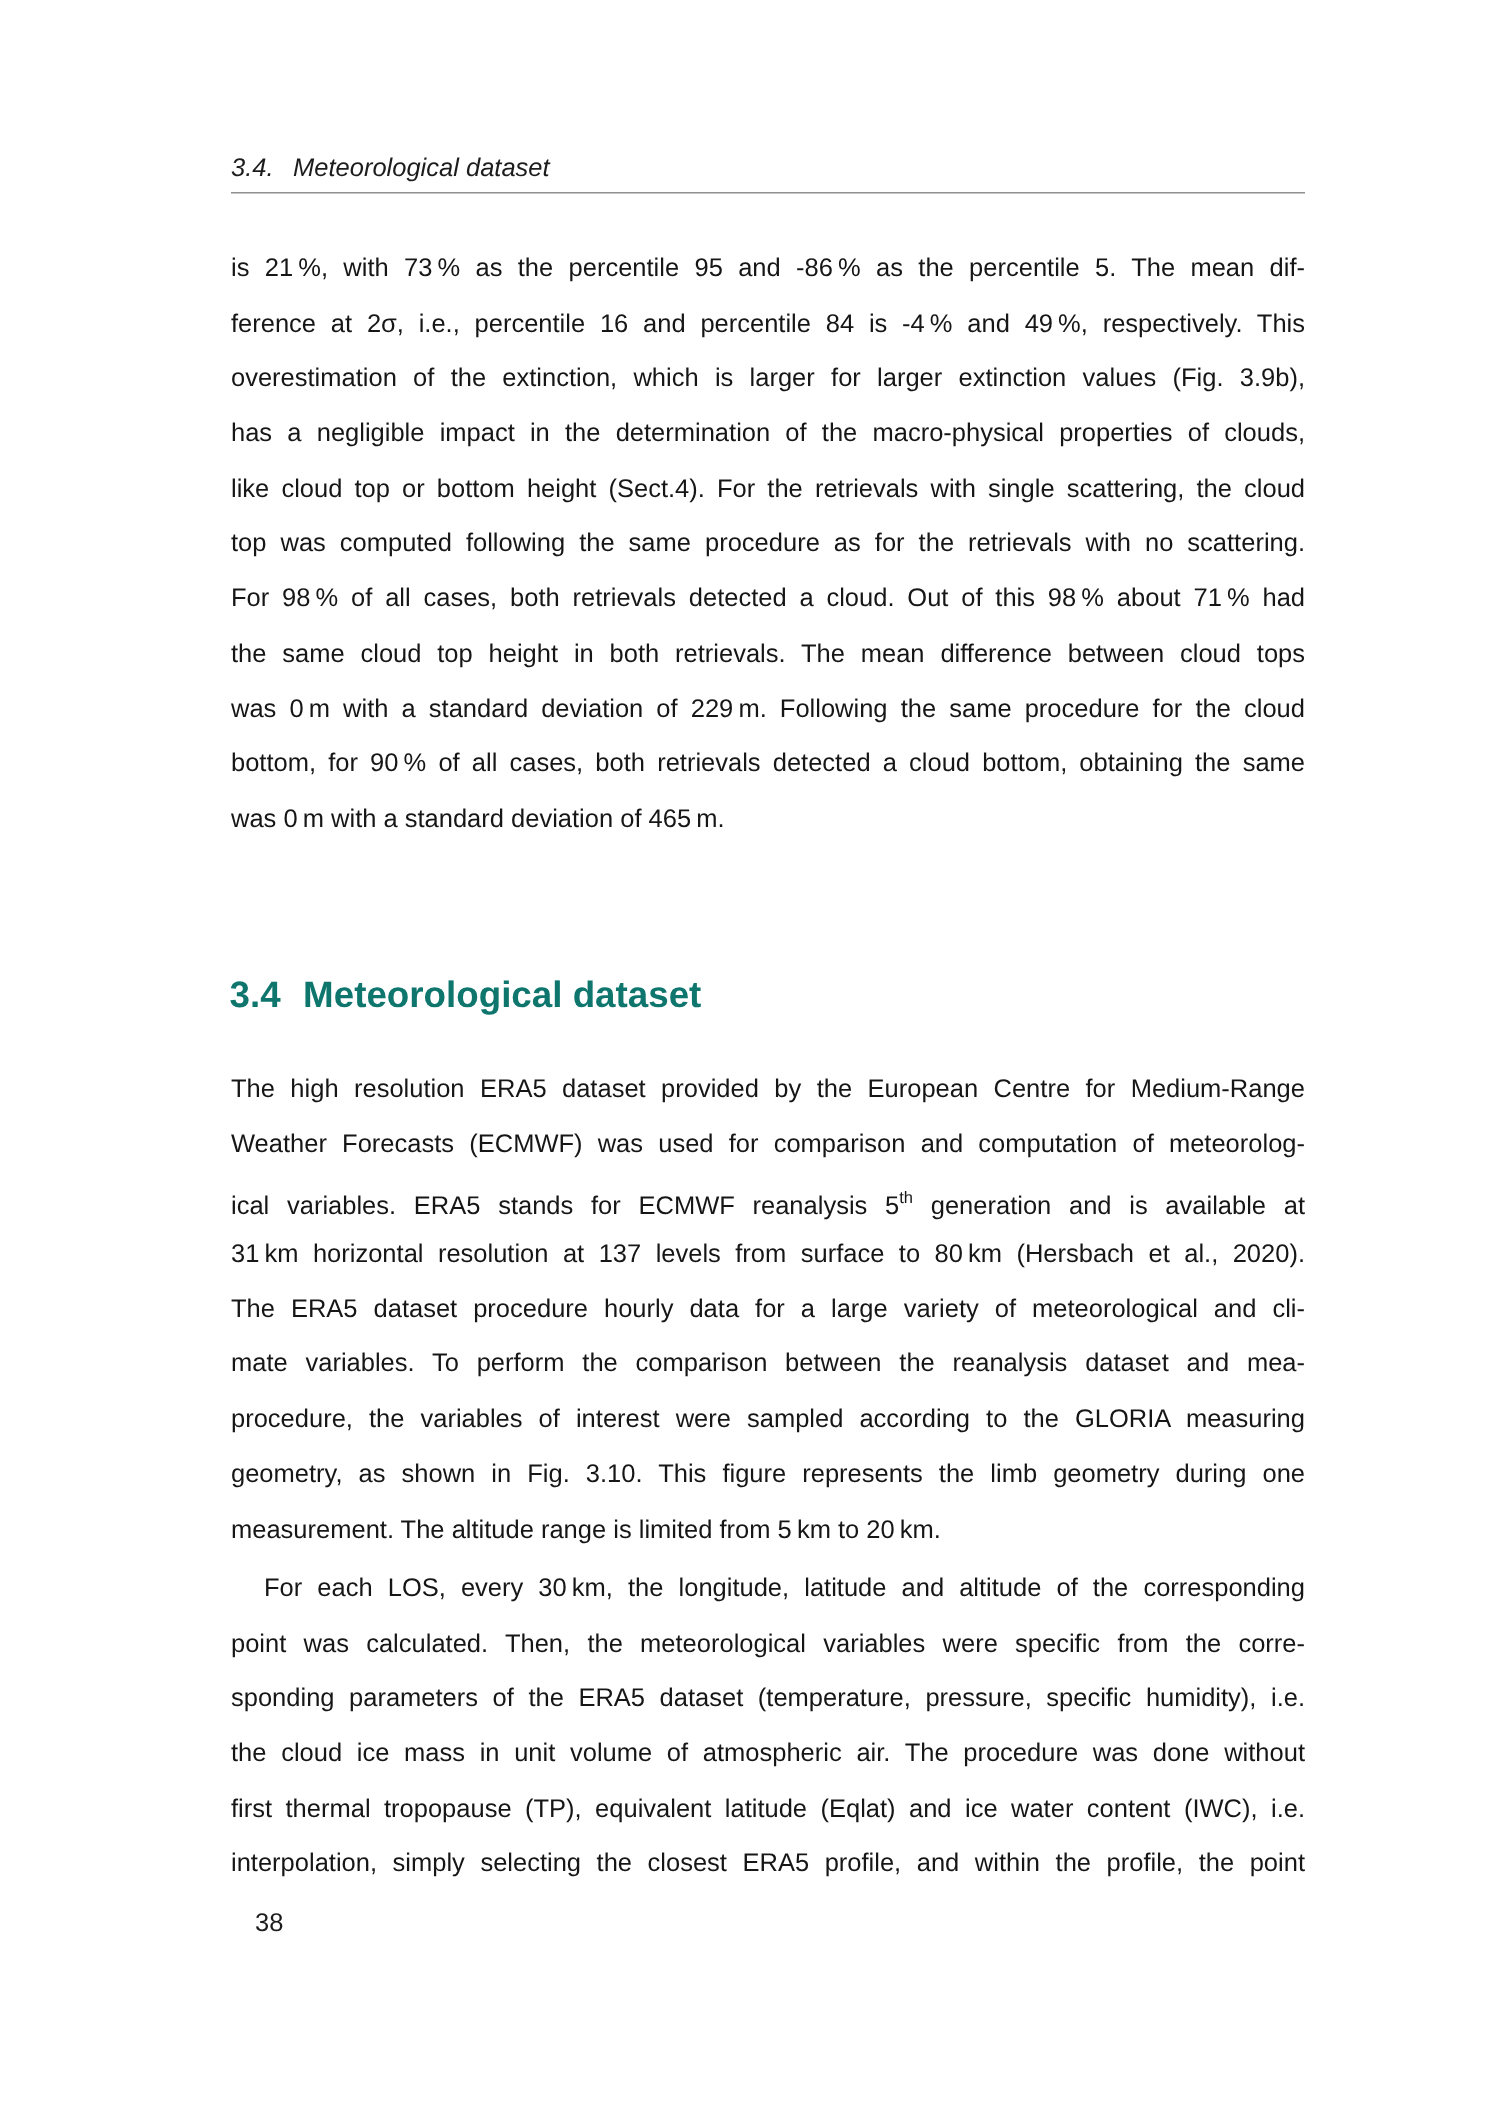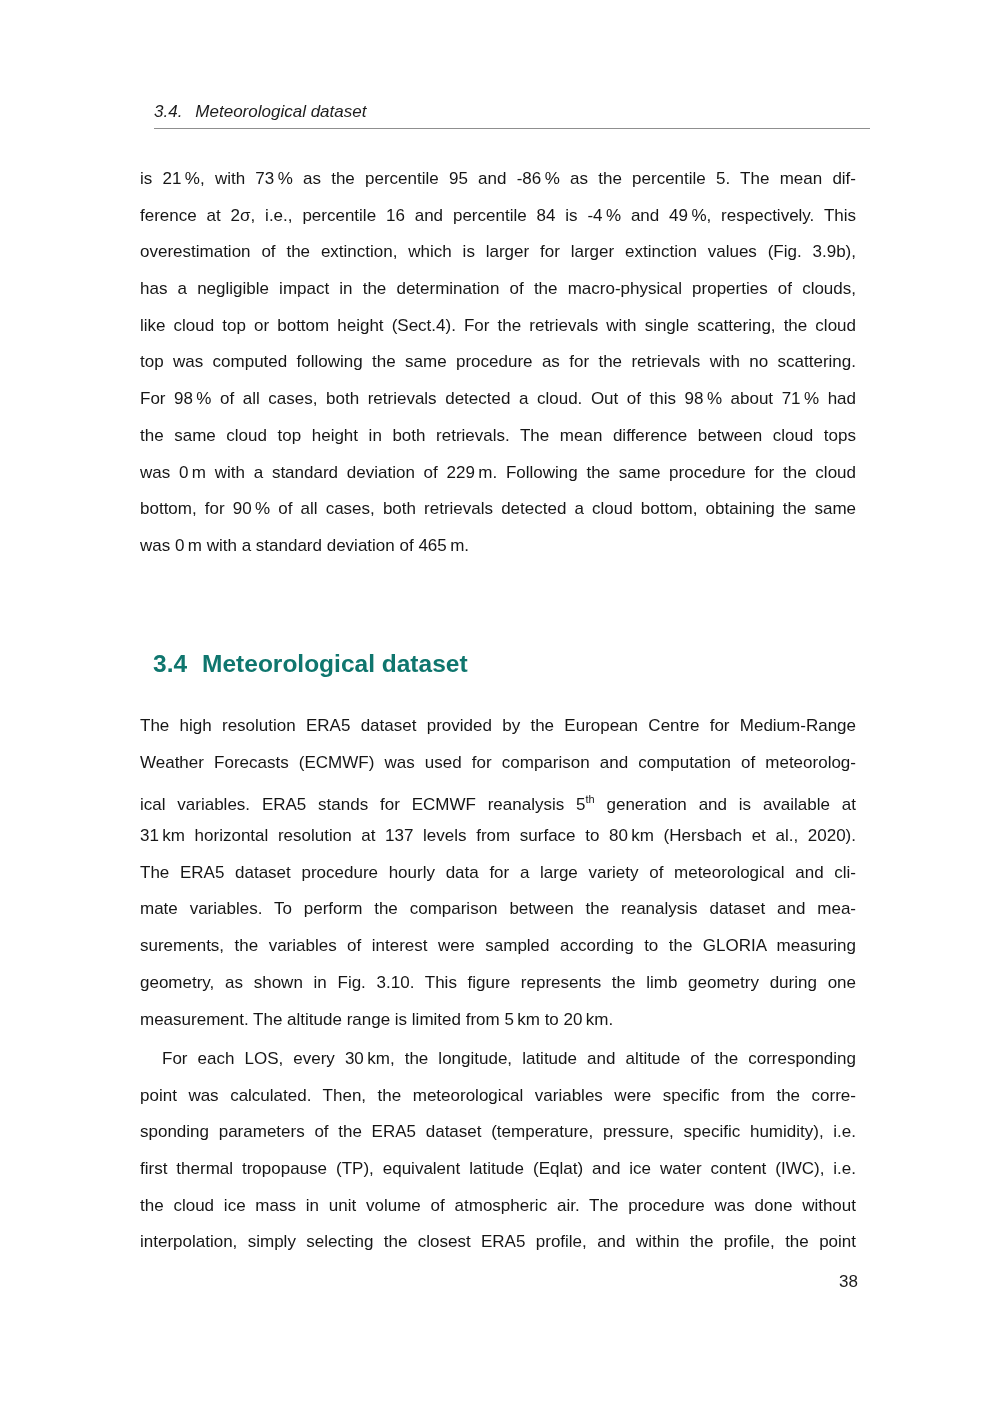--- a/index.html
+++ b/index.html
@@ -26,21 +26,21 @@
     font-style: italic;
     line-height: 21px;
     padding-bottom: 6px;
     border-bottom: 1.5px solid #8f8f8f;
     color: #1c1c1c;
   }
   .running-header .rh-title { margin-left: 13px; }
   
   .para {
     position: absolute;
-    left: 140px;
+    left: 154px;
     width: 716px;
     font-size: 17px;
   }
   .line {
     line-height: 36.7px;
     height: 36.7px;
     text-align: justify;
     text-align-last: justify;
     white-space: normal;
   }
@@ -63,24 +63,24 @@
     font-size: 24.5px;
     font-weight: bold;
     line-height: 30px;
     color: #0f766e;
     letter-spacing: 0;
   }
   .section-heading .sec-title { margin-left: 15px; }
   
   .page-footer {
     position: absolute;
-    left: 142px;
+    left: 170px;
     top: 1272px;
     width: 716px;
-    text-align: right;
+    text-align: left;
     font-size: 17px;
     line-height: 20px;
     color: #1c1c1c;
   }
 </style>
 </head>
 <body>
 
 <div class="page">
 
@@ -106,31 +106,31 @@
     <span>3.4</span><span class="sec-title">Meteorological dataset</span>
   </h2>
 
   <div class="para p2">
     <div class="line">The high resolution ERA5 dataset provided by the European Centre for Medium-Range</div>
     <div class="line">Weather Forecasts (ECMWF) was used for comparison and computation of meteorolog-</div>
     <div class="line"><span>ical variables. ERA5 stands for ECMWF reanalysis 5</span><span class="sup">th</span><span> generation and is available at</span></div>
     <div class="line">31 km horizontal resolution at 137 levels from surface to 80 km (Hersbach et al., 2020).</div>
     <div class="line">The ERA5 dataset procedure hourly data for a large variety of meteorological and cli-</div>
     <div class="line">mate variables. To perform the comparison between the reanalysis dataset and mea-</div>
-    <div class="line">surements, the variables of interest were sampled according to the GLORIA measuring</div>
+    <div class="line">procedure, the variables of interest were sampled according to the GLORIA measuring</div>
     <div class="line">geometry, as shown in Fig. 3.10. This figure represents the limb geometry during one</div>
     <div class="line line-end">measurement. The altitude range is limited from 5 km to 20 km.</div>
   </div>
 
   <div class="para p3">
     <div class="line indent">For each LOS, every 30 km, the longitude, latitude and altitude of the corresponding</div>
     <div class="line">point was calculated. Then, the meteorological variables were specific from the corre-</div>
     <div class="line">sponding parameters of the ERA5 dataset (temperature, pressure, specific humidity), i.e.</div>
+    <div class="line">the cloud ice mass in unit volume of atmospheric air. The procedure was done without</div>
     <div class="line">first thermal tropopause (TP), equivalent latitude (Eqlat) and ice water content (IWC), i.e.</div>
-    <div class="line">the cloud ice mass in unit volume of atmospheric air. The procedure was done without</div>
     <div class="line">interpolation, simply selecting the closest ERA5 profile, and within the profile, the point</div>
   </div>
 
   <div class="page-footer">
     <span>38</span>
   </div>
 
 </div>
 
 </body></html>

